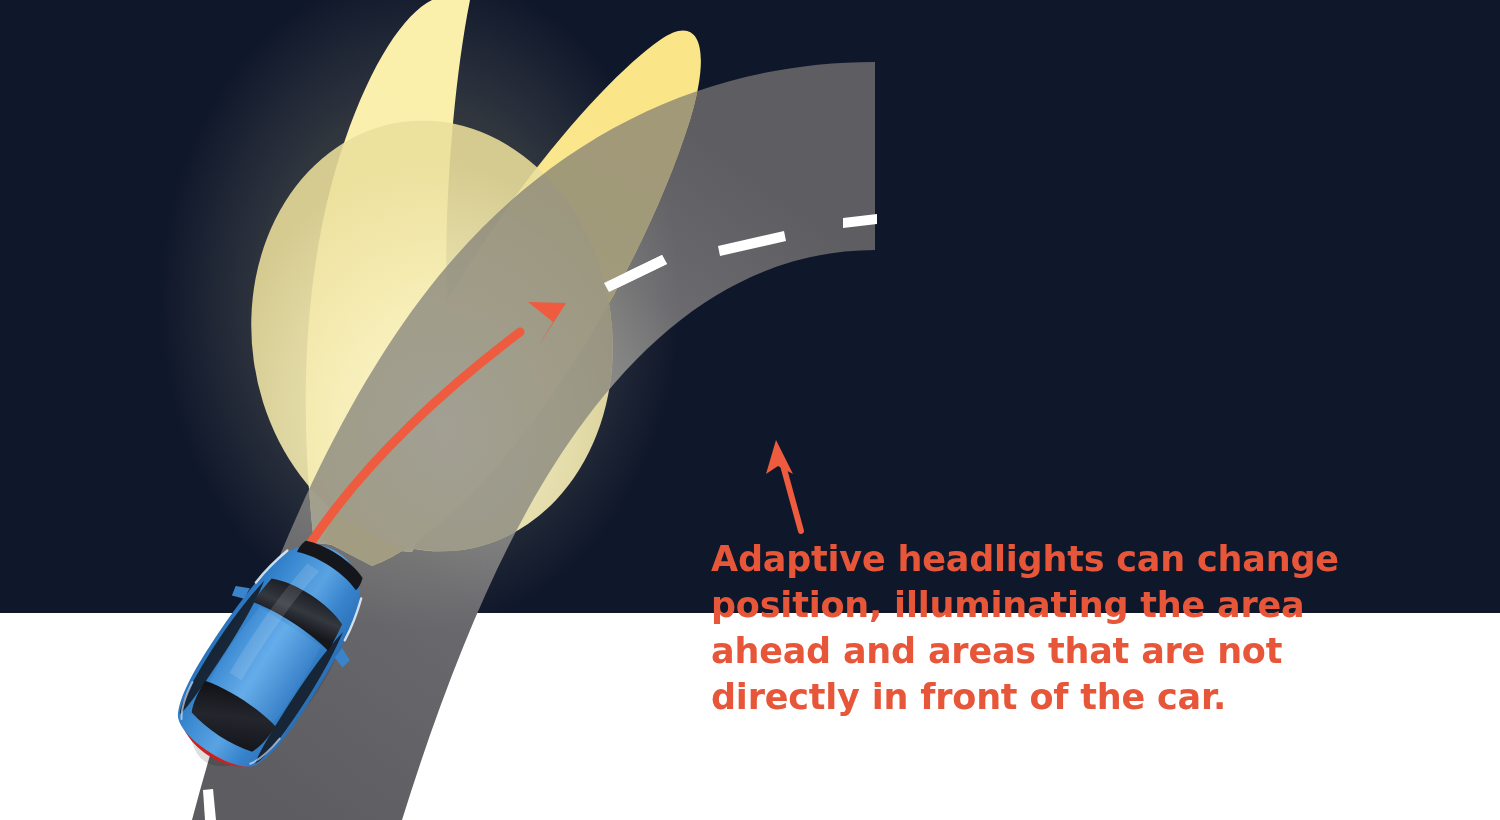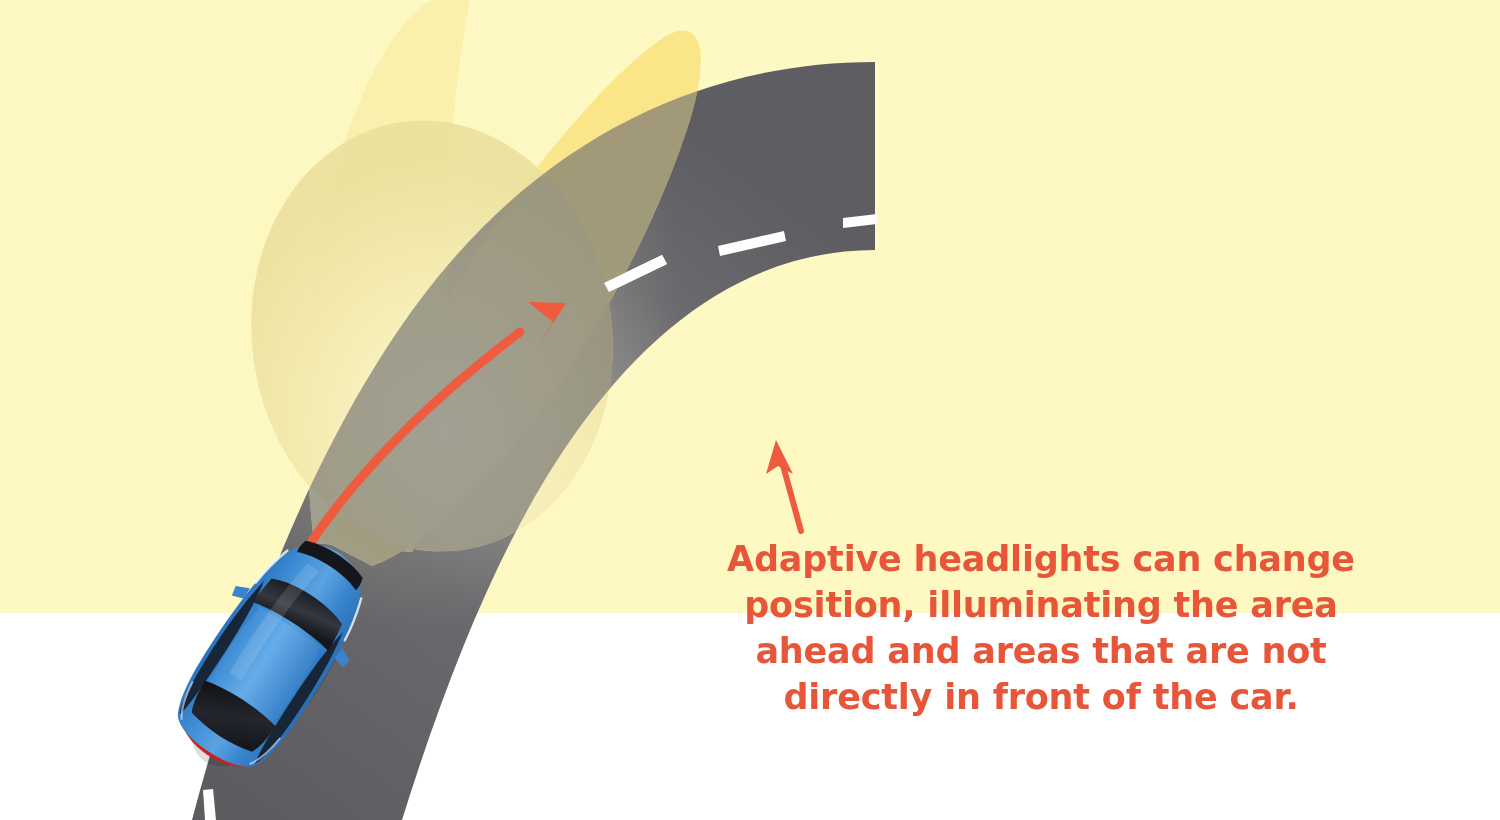--- a/index.html
+++ b/index.html
@@ -10,22 +10,21 @@
   body {
     width: 1500px;
     height: 820px;
     overflow: hidden;
     font-family: "Liberation Sans", sans-serif;
   }
   #stage {
     position: relative;
     width: 1500px;
     height: 613px;
-    background: #fef9c3;
-    text-align: center;
+    background: #0f172a;
   }
   #scene {
     position: absolute;
     left: 0;
     top: 0;
     width: 1500px;
     height: 820px;
   }
   #caption {
     position: absolute;

